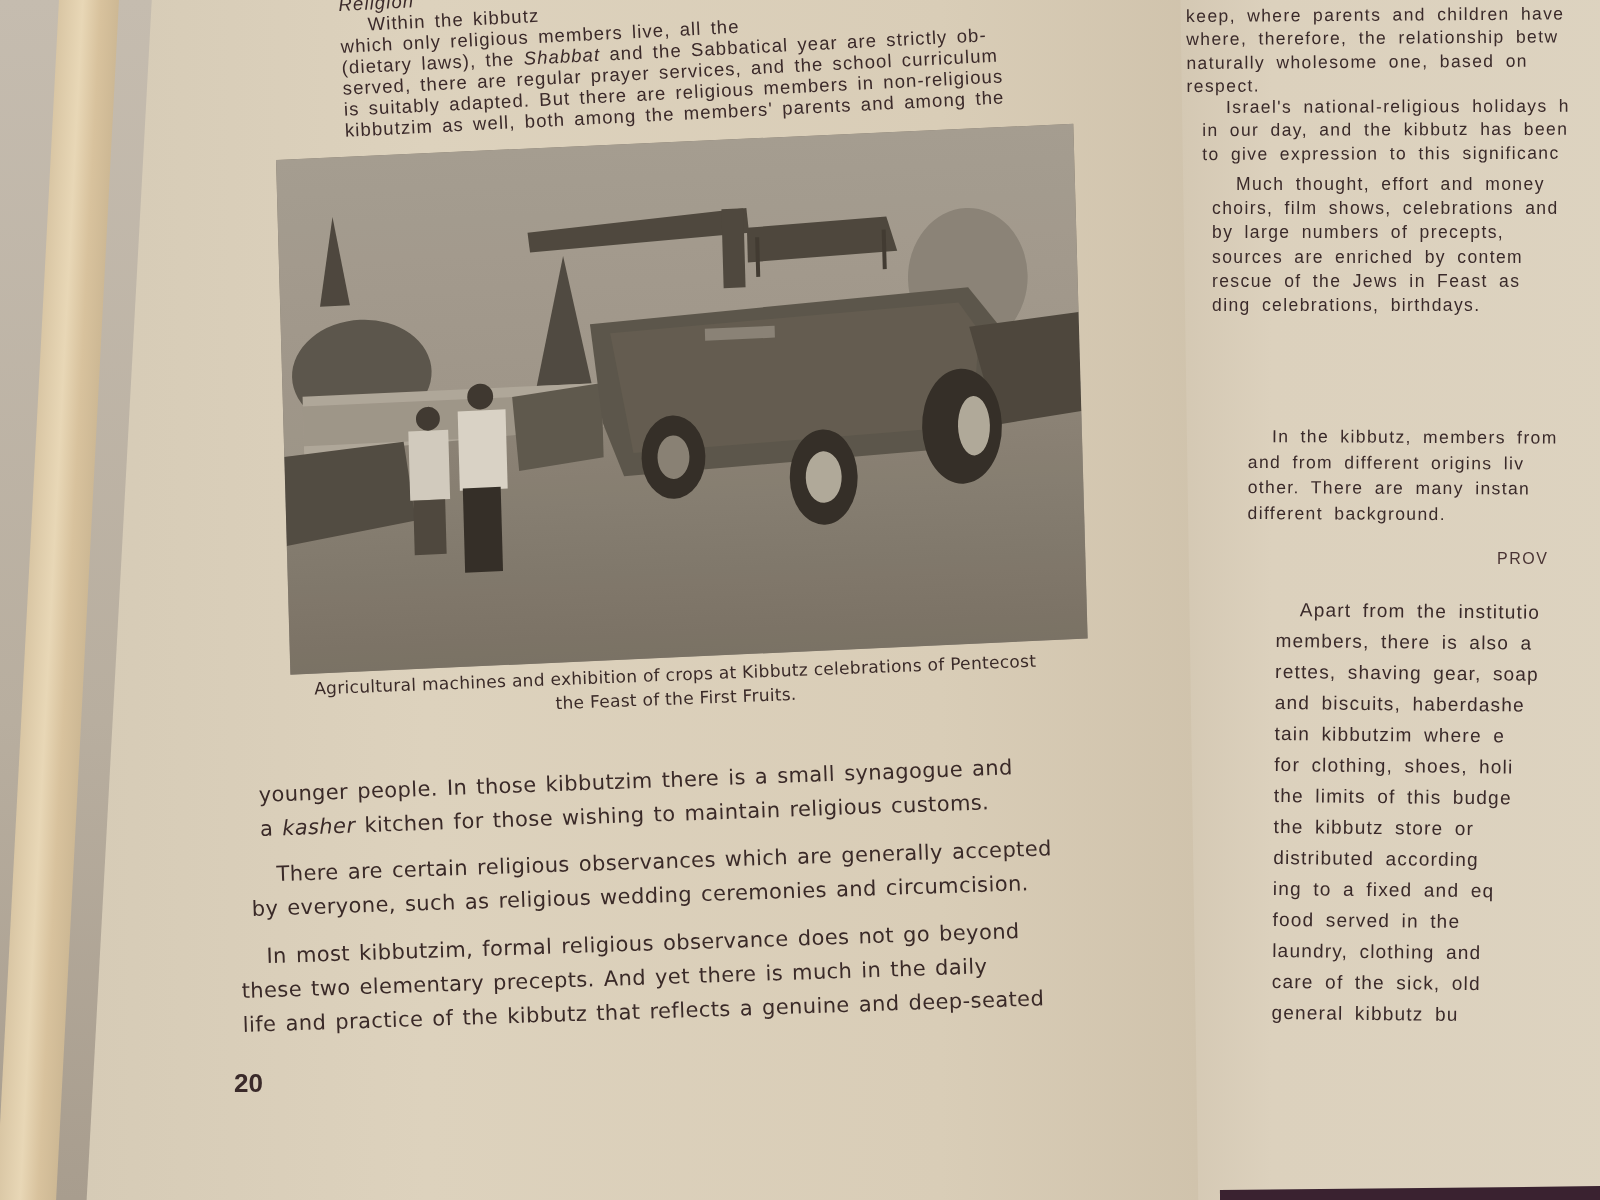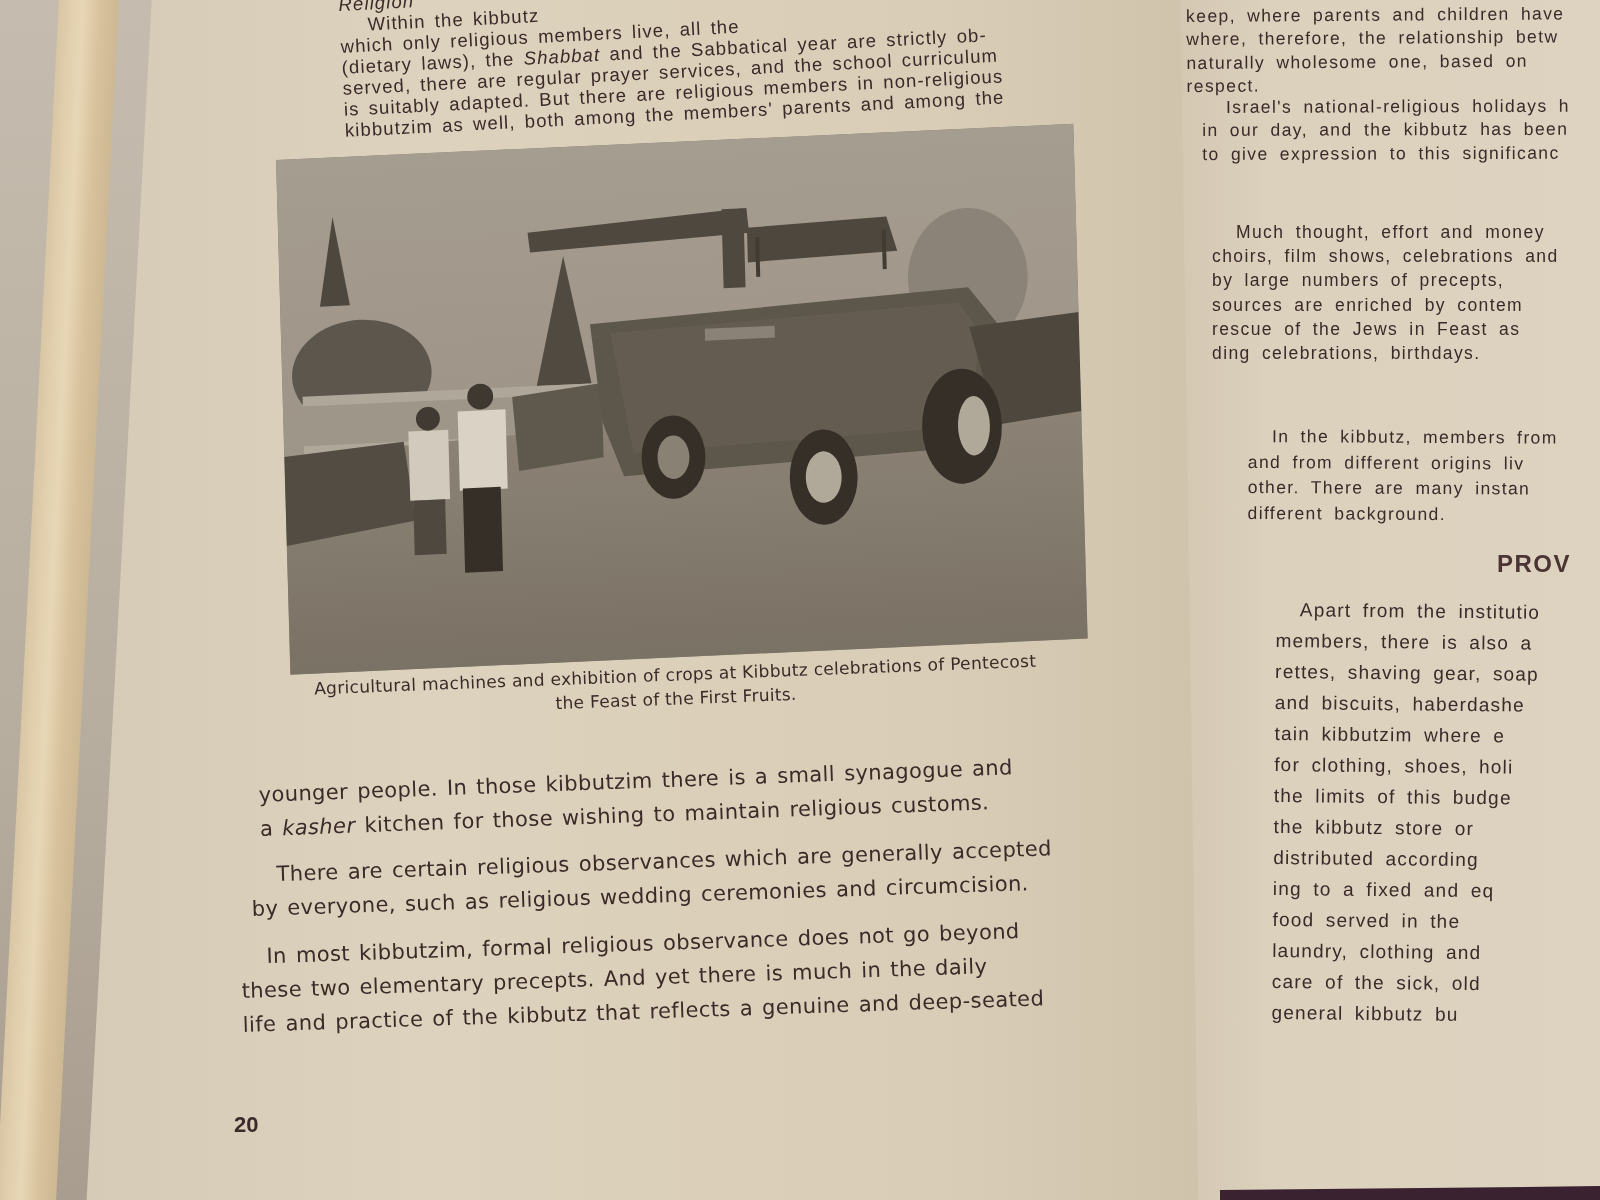--- a/index.html
+++ b/index.html
@@ -102,44 +102,44 @@
       transform-origin: left top;
       letter-spacing: 0.4px;
       word-spacing: 2px;
     }
     .bp1 { left: 258px; top: 778px; line-height: 34px; transform: rotate(-2.1deg); }
     .bp2 { left: 250px; top: 858px; line-height: 34px; transform: rotate(-1.9deg); }
     .bp3 { left: 240px; top: 940px; line-height: 34px; transform: rotate(-1.9deg); }
     .bp2 .indent, .bp3 .indent { padding-left: 26px; }
 
     .page-number {
-      left: 234px; top: 1112px;
-      font-size: 22px;
+      left: 234px; top: 1068px;
+      font-size: 26px;
       font-weight: bold;
       color: #3a2a2a;
     }
 
     
     .right-col {
       font-size: 17.5px;
       line-height: 23.4px;
       letter-spacing: 1.4px;
       word-spacing: 5px;
       color: #3a2a2a;
       transform-origin: left top;
     }
     .rc1 { left: 1186px; top: 5px; transform: rotate(-0.4deg); }
     .rc2 { left: 1202px; top: 96px; transform: rotate(-0.2deg); }
-    .rc3 { left: 1212px; top: 172px; line-height: 24.2px; transform: rotate(0deg); margin-top: 48px; }
+    .rc3 { left: 1212px; top: 172px; line-height: 24.2px; transform: rotate(0deg); }
     .rc4 { left: 1248px; top: 424px; line-height: 25.5px; transform: rotate(0.3deg); }
     .rc-heading {
       left: 1497px; top: 550px;
-      font-size: 24px;
+      font-size: 16px;
       letter-spacing: 1.5px;
-      font-weight: bold;
+      font-weight: normal;
       color: #4a3434;
     }
     .rc5 { left: 1276px; top: 594px; font-size: 19px; line-height: 31px; letter-spacing: 1.2px; transform: rotate(0.6deg); }
     .rc-indent { padding-left: 24px; }
     .rc1 .first { color: #5a4848; opacity: 0.7; }
 
     .speck {
       position: absolute;
       left: 60px; top: 170px;
       width: 8px; height: 5px;

